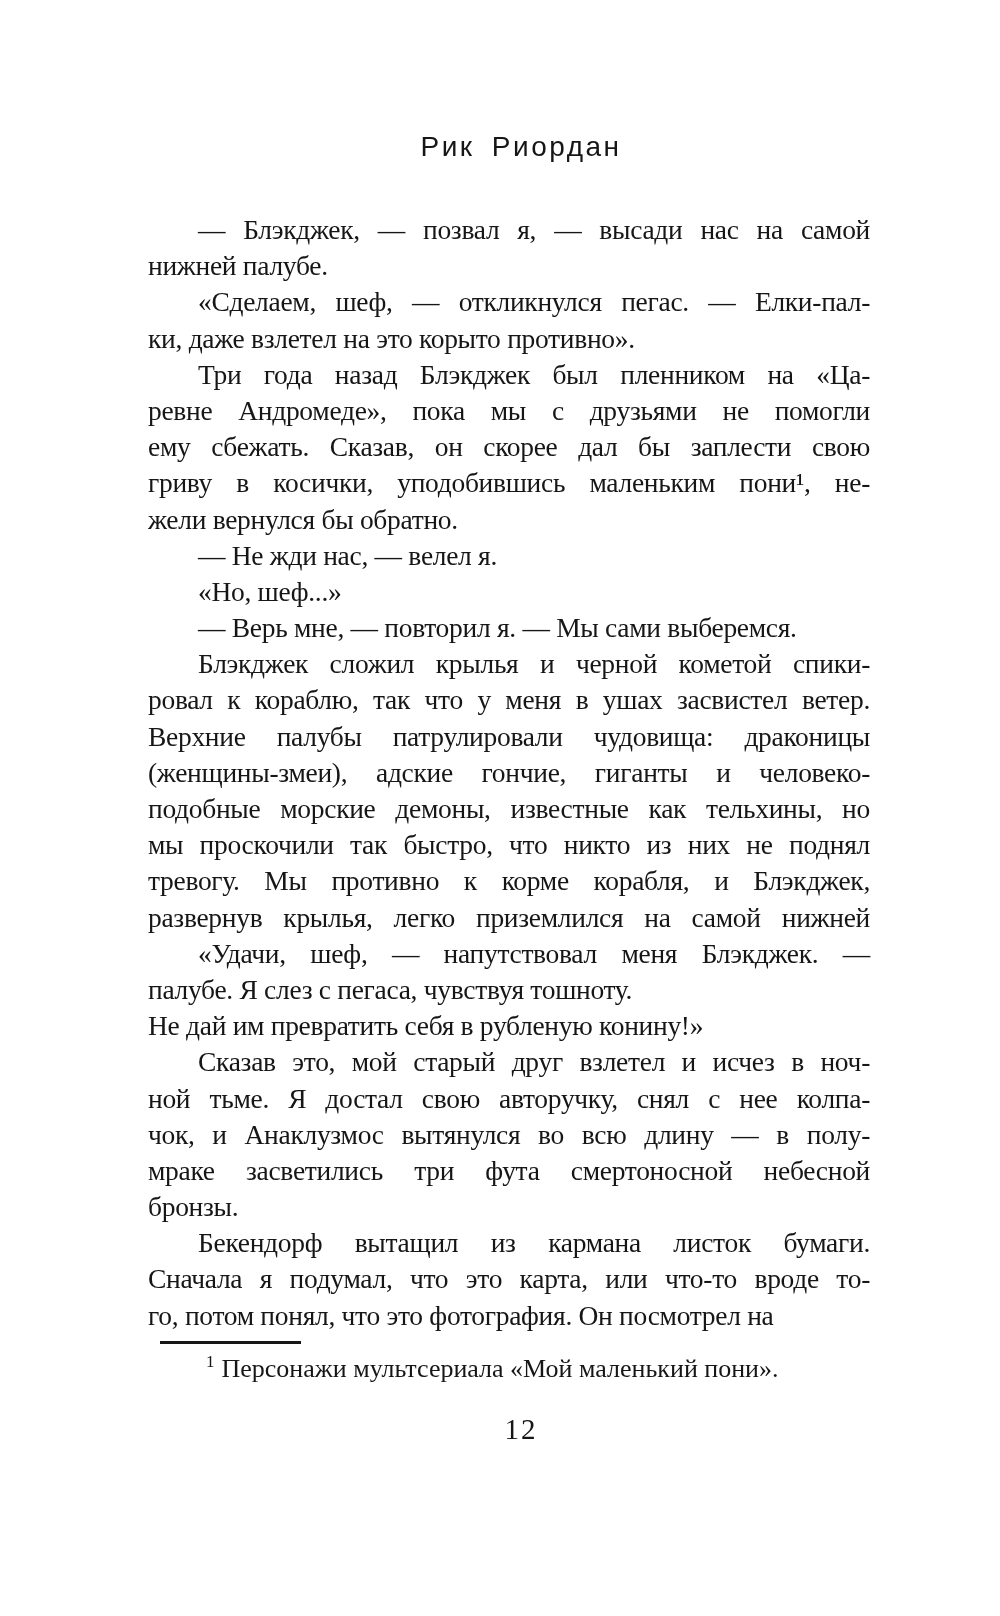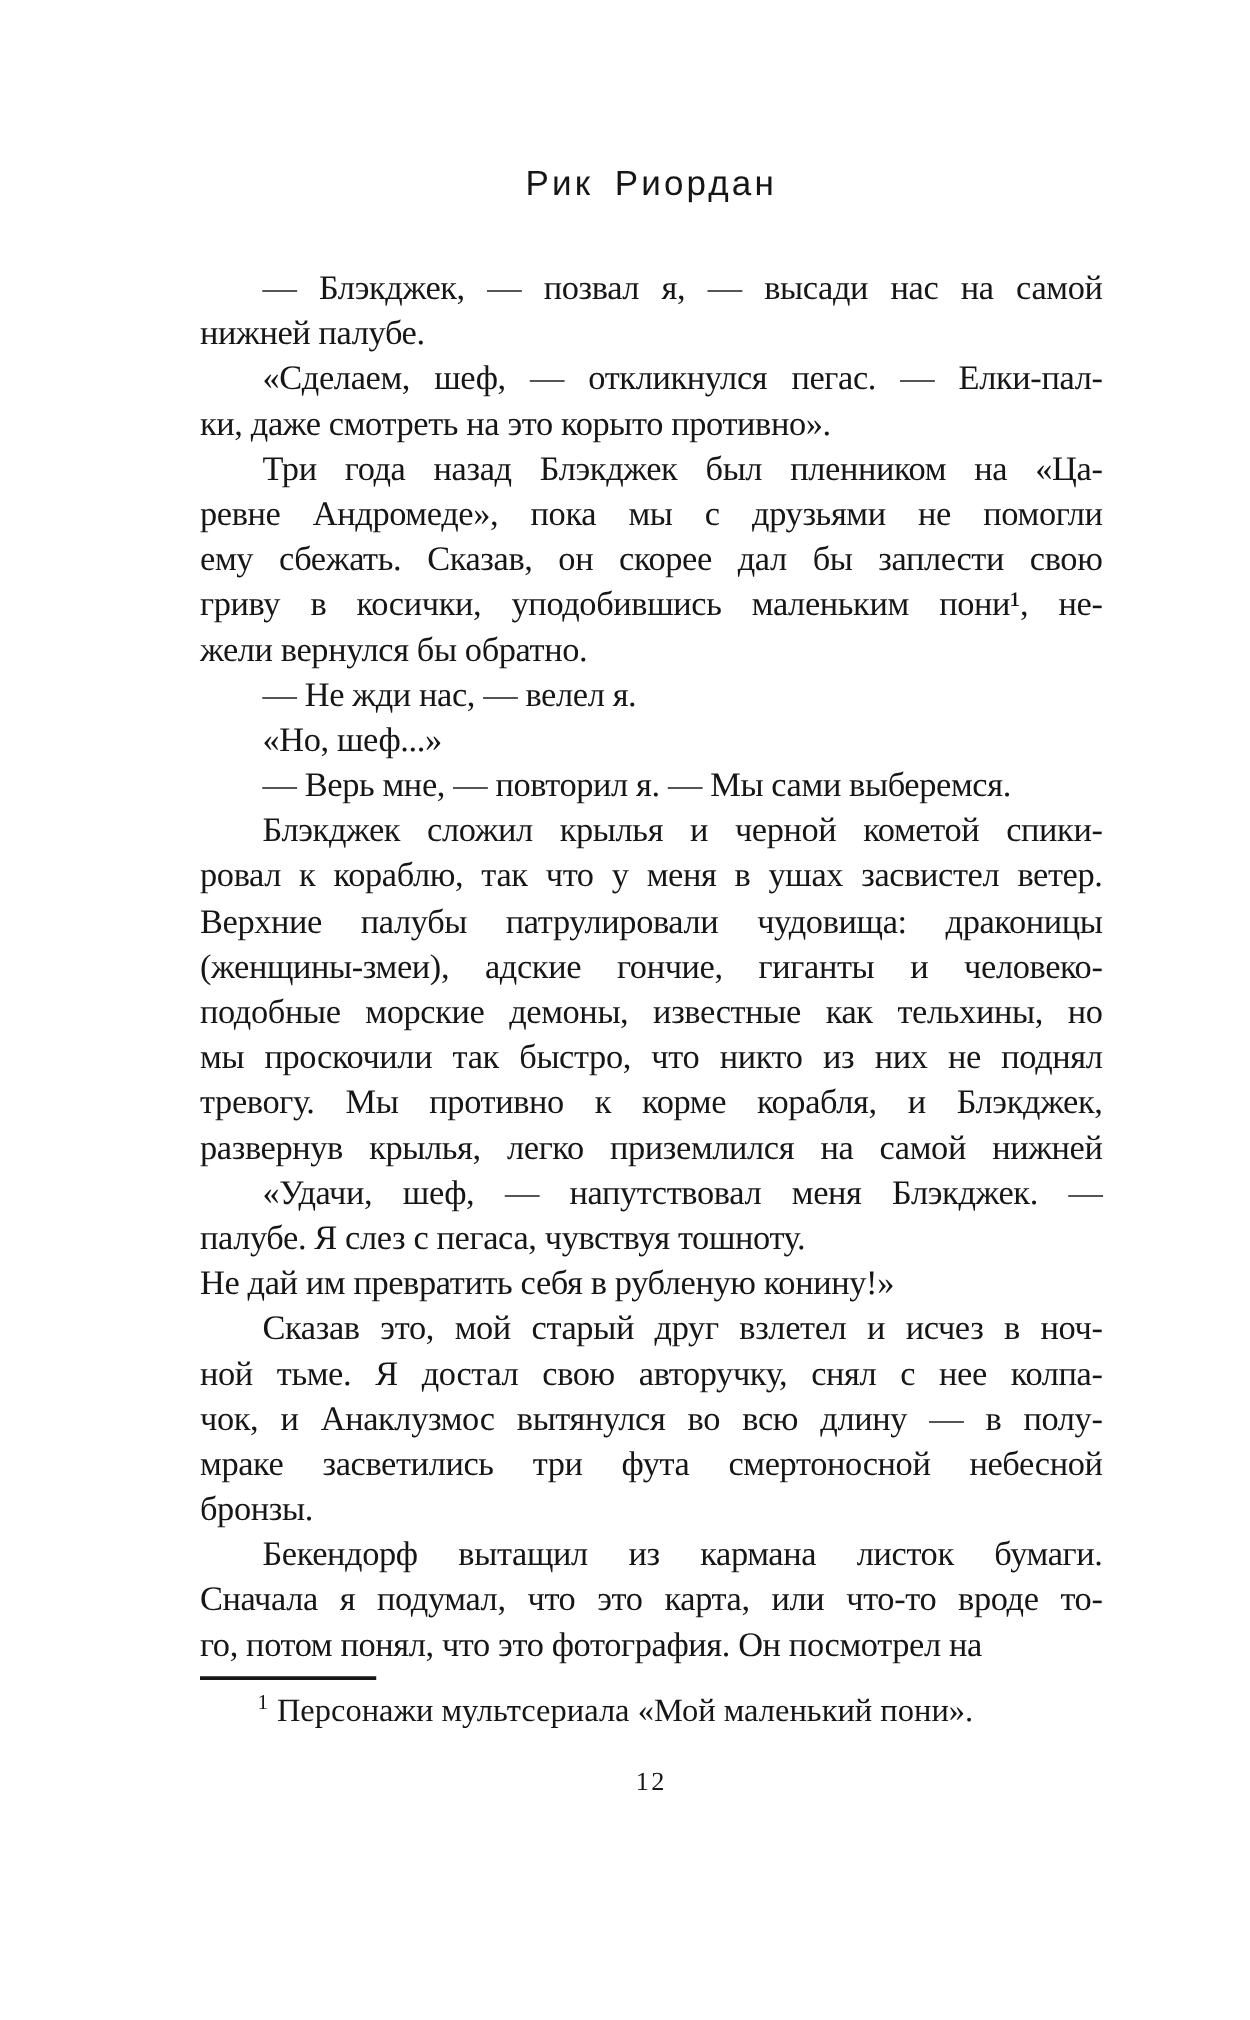--- a/index.html
+++ b/index.html
@@ -25,21 +25,21 @@
     text-align:center;
     font-family:"Liberation Sans", sans-serif;
     font-size:28px;
     letter-spacing:2.5px;
     word-spacing:7px;
     color:var(--text);
   }
   .body-text{
     position:absolute;
     top:212px;
-    left:160px;
+    left:148px;
     width:722px;
     font-size:27.5px;
     letter-spacing:-0.3px;
   }
   .line{
     line-height:36.2px;
     height:36.2px;
     text-align:justify;
     text-align-last:justify;
     white-space:normal;
@@ -69,36 +69,36 @@
     line-height:0;
     vertical-align:super;
     margin-right:7px;
   }
   .page-number{
     position:absolute;
     left:160px;
     top:1413px;
     width:722px;
     text-align:center;
-    font-size:21px;
+    font-size:29px;
     letter-spacing:2px;
   }
 </style>
 </head>
 <body>
 
 <div class="page">
 
   <header class="running-head">Рик Риордан</header>
 
   <main class="body-text">
       <div class="line first">— Блэкджек, — позвал я, — высади нас на самой</div>
       <div class="line last">нижней палубе.</div>
       <div class="line first">«Сделаем, шеф, — откликнулся пегас. — Елки-пал-</div>
-      <div class="line last">ки, даже смотреть на это корыто противно».</div>
+      <div class="line last">ки, даже взлетел на это корыто противно».</div>
       <div class="line first">Три года назад Блэкджек был пленником на «Ца-</div>
       <div class="line">ревне Андромеде», пока мы с друзьями не помогли</div>
       <div class="line">ему сбежать. Сказав, он скорее дал бы заплести свою</div>
       <div class="line">гриву в косички, уподобившись маленьким пони¹, не-</div>
       <div class="line last">жели вернулся бы обратно.</div>
       <div class="line first last">— Не жди нас, — велел я.</div>
       <div class="line first last">«Но, шеф...»</div>
       <div class="line first last">— Верь мне, — повторил я. — Мы сами выберемся.</div>
       <div class="line first">Блэкджек сложил крылья и черной кометой спики-</div>
       <div class="line">ровал к кораблю, так что у меня в ушах засвистел ветер.</div>

